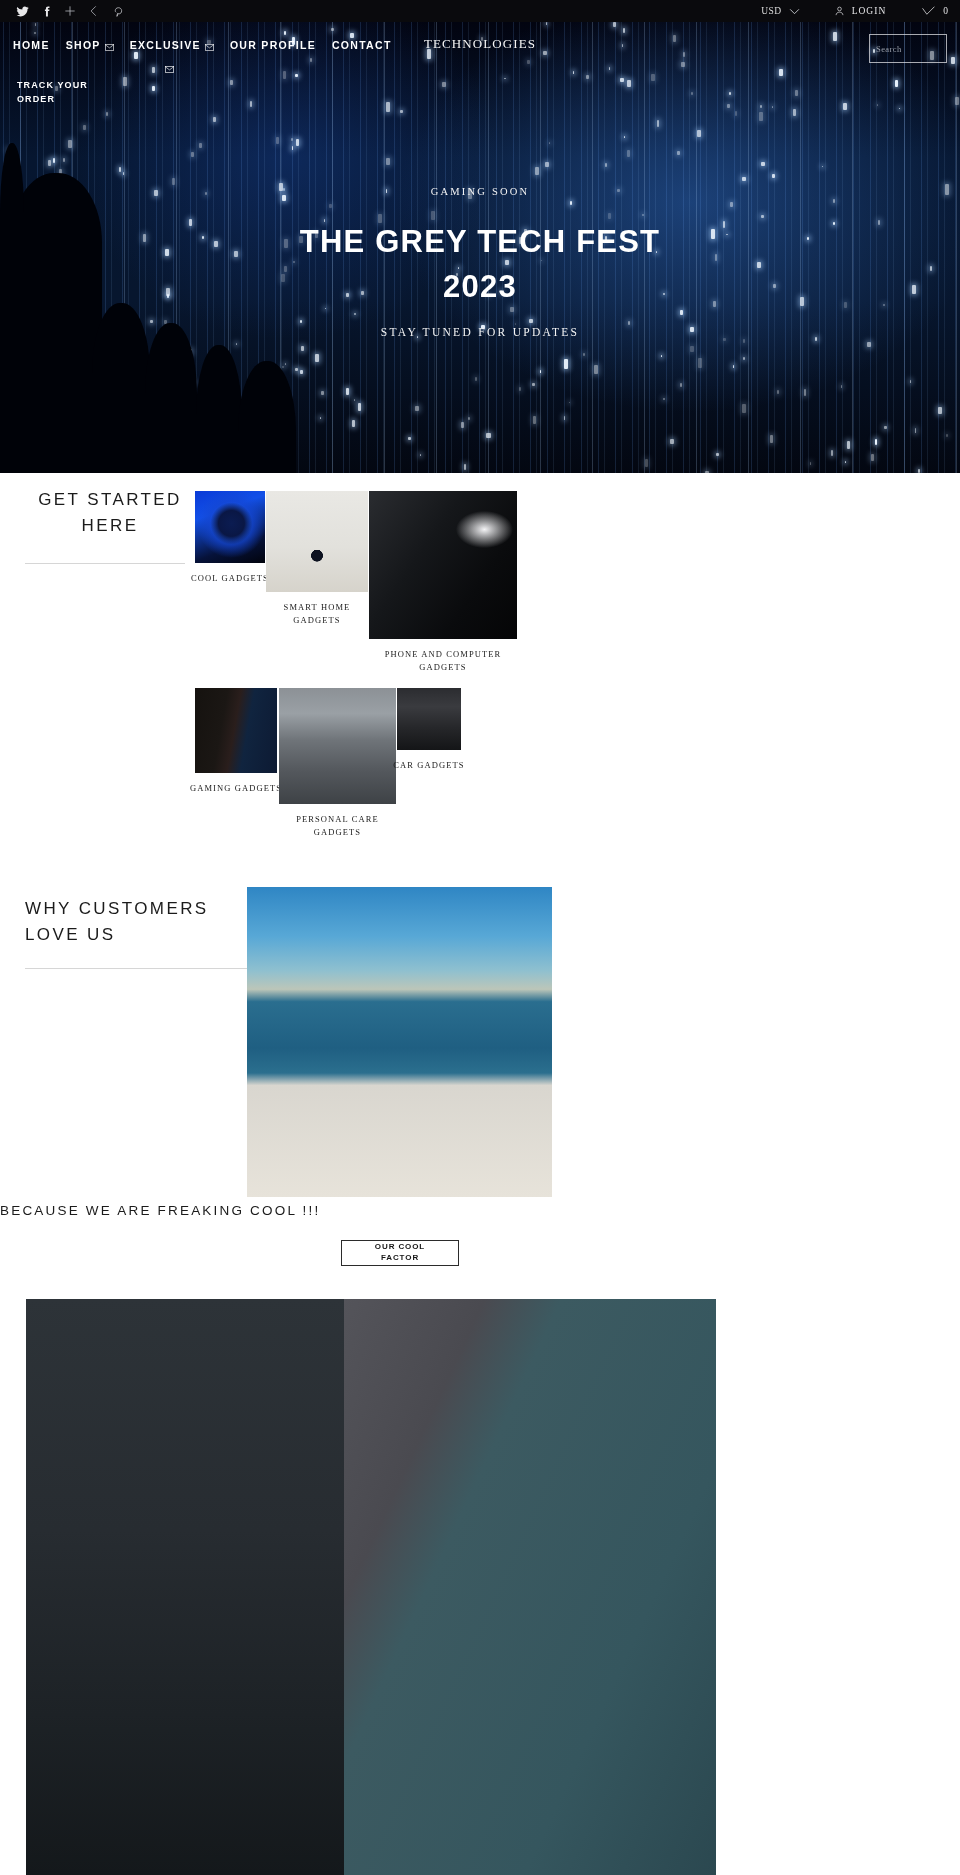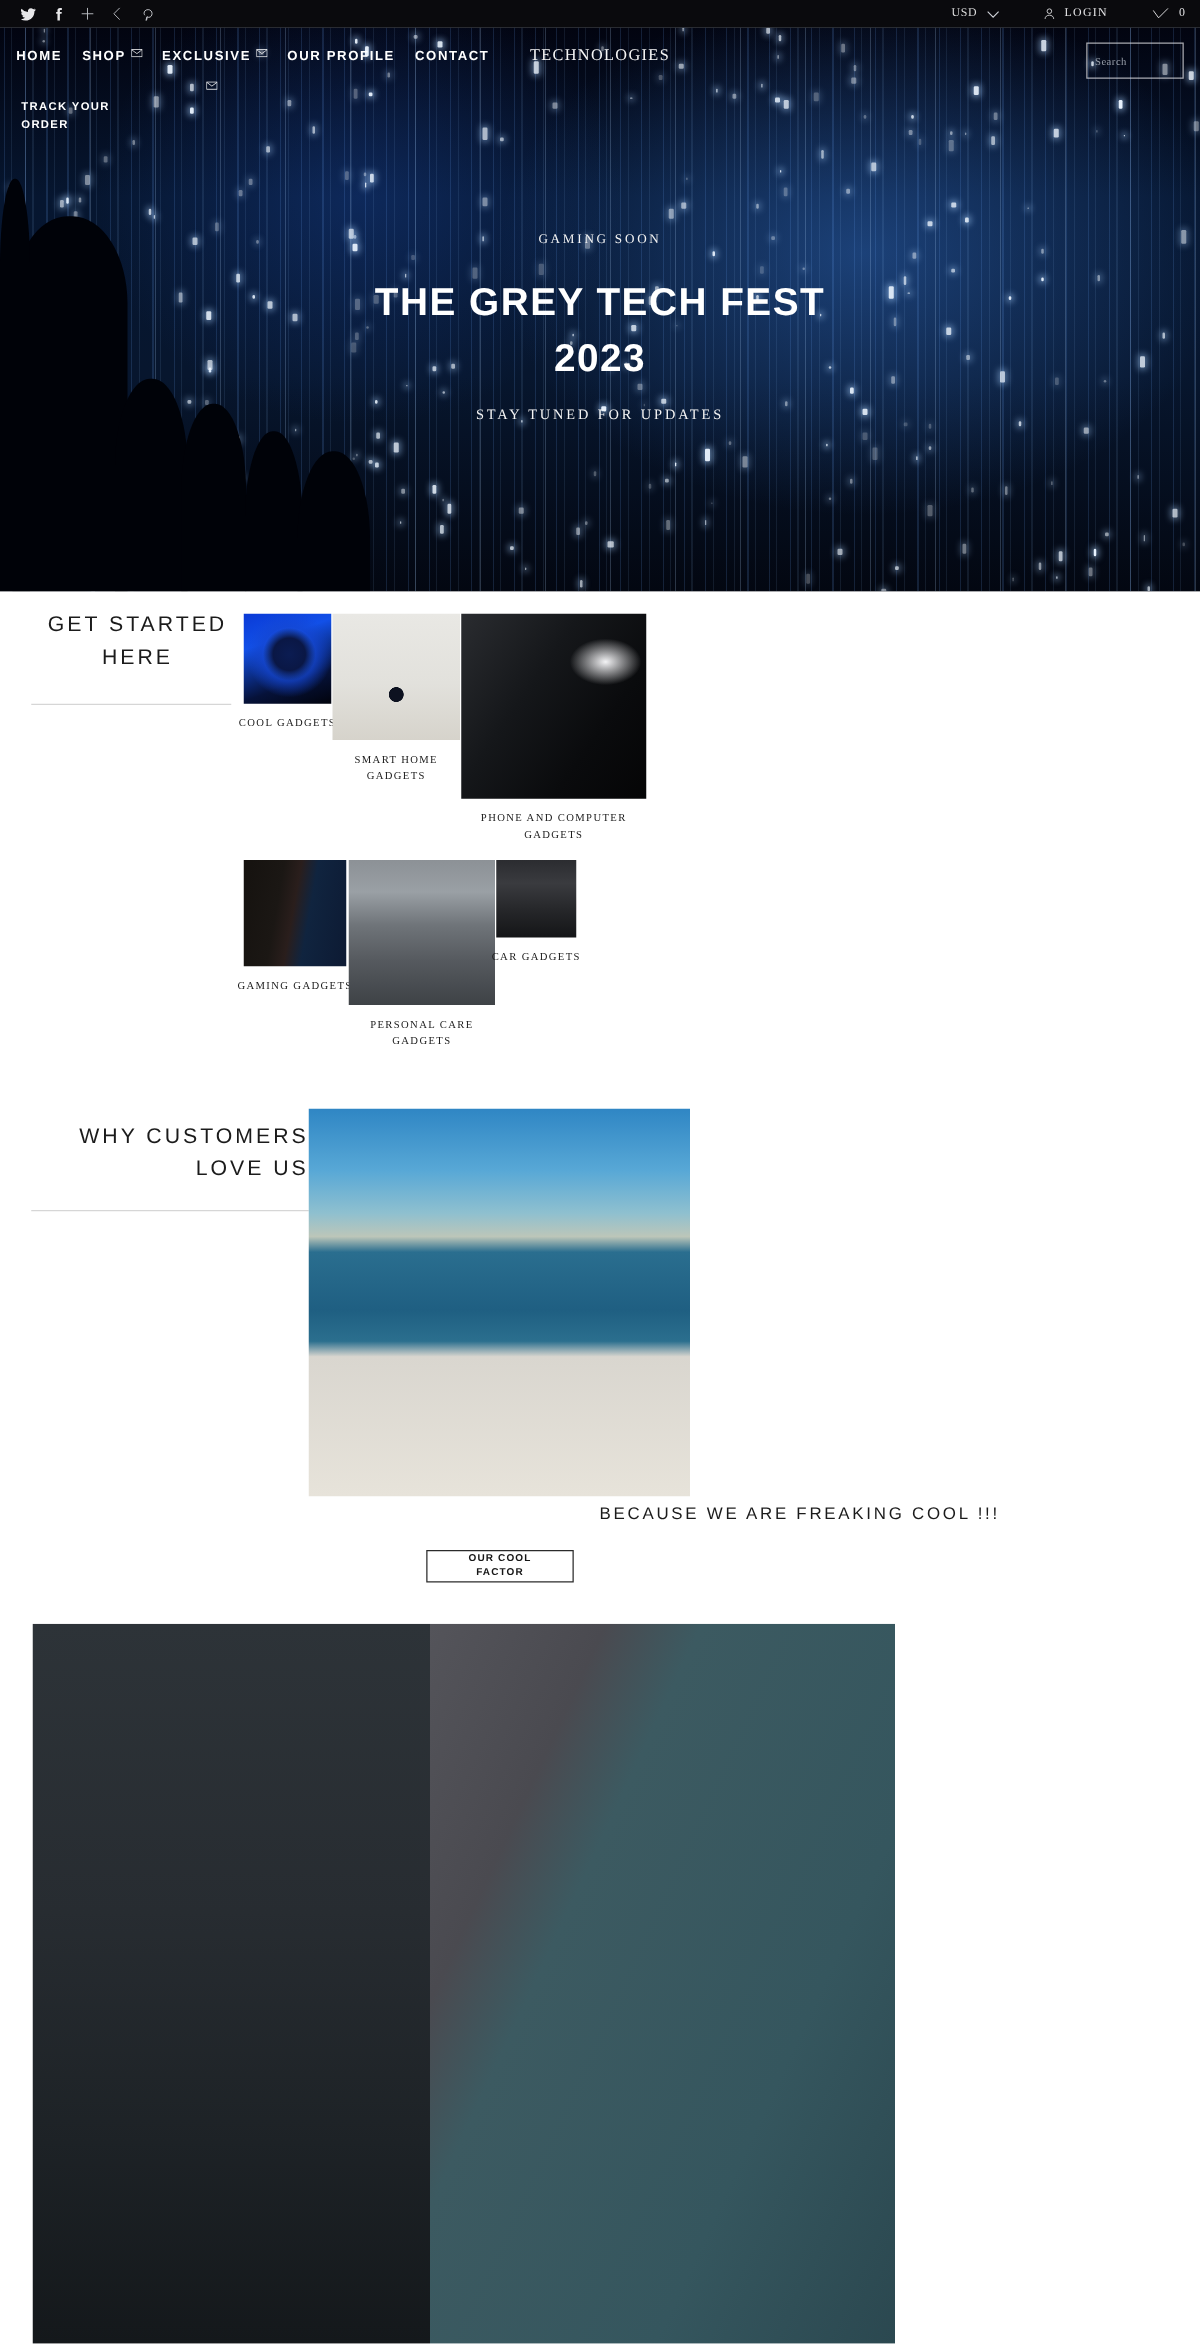--- a/index.html
+++ b/index.html
@@ -110,21 +110,21 @@
   .mainnav {
     position: absolute; top: 22px; left: 0; width: 960px; height: 78px;
     z-index: 30;
   }
   .nav-links {
     position: absolute; left: 13px; top: 17px;
     display: flex; align-items: flex-start; gap: 16px;
   }
   .nav-item {
     color: #fff; font-size: 10.5px; font-weight: 700;
-    letter-spacing: 1.3px; display: flex; align-items: flex-start; gap: 4px;
+    letter-spacing: 1.3px; display: flex; align-items: flex-end; gap: 4px;
     cursor: pointer; white-space: nowrap;
   }
   .mailic { display:block; opacity:.95; }
   .sub-ic {
     position: absolute; left: 165px; top: 37px;
   }
   .track {
     position: absolute; left: 17px; top: 57px;
     color: #fff; font-size: 9px; font-weight: 700; letter-spacing: 1.1px;
     line-height: 1.5; width: 90px; cursor: pointer;
@@ -219,33 +219,33 @@
   .ph-man {
     background-image:
       linear-gradient(115deg, #54545a 0%, #4a4a50 22%, #3c5a61 34%, #35565e 70%, #2b4850 100%),
       radial-gradient(ellipse 60px 48px at 76% 86%, rgba(150,74,36,.95), rgba(150,74,36,0) 66%),
       radial-gradient(ellipse 30px 48px at 72% 56%, rgba(20,20,22,.92), rgba(20,20,22,0) 62%);
   }
 
   
   .why-heading {
     position: absolute; left: 25px; top: 896px; width: 222px;
-    text-align: right;
+    text-align: left;
     font-size: 17px; letter-spacing: 2.4px; line-height: 1.55; color: #1b1b1b;
   }
   .why-rule {
     position: absolute; left: 25px; top: 968px; width: 222px;
     border-top: 1px solid #d6d6d6;
   }
   .why-photo {
     position: absolute; left: 247px; top: 887px; width: 305px; height: 310px;
   }
   .why-caption {
     position: absolute; left: 0; top: 1203px; width: 800px;
-    text-align: right; font-size: 13.5px; letter-spacing: 2.2px; color: #1b1b1b;
+    text-align: left; font-size: 13.5px; letter-spacing: 2.2px; color: #1b1b1b;
   }
   .cool-btn {
     position: absolute; left: 341px; top: 1240px;
     width: 118px; height: 26px; border: 1px solid #2b2b2b;
     background: #fff; color: #161616;
     font-size: 8px; font-weight: 700; letter-spacing: .9px; line-height: 1.35;
     display: flex; align-items: center; justify-content: center;
     text-align: center; cursor: pointer;
   }
 

